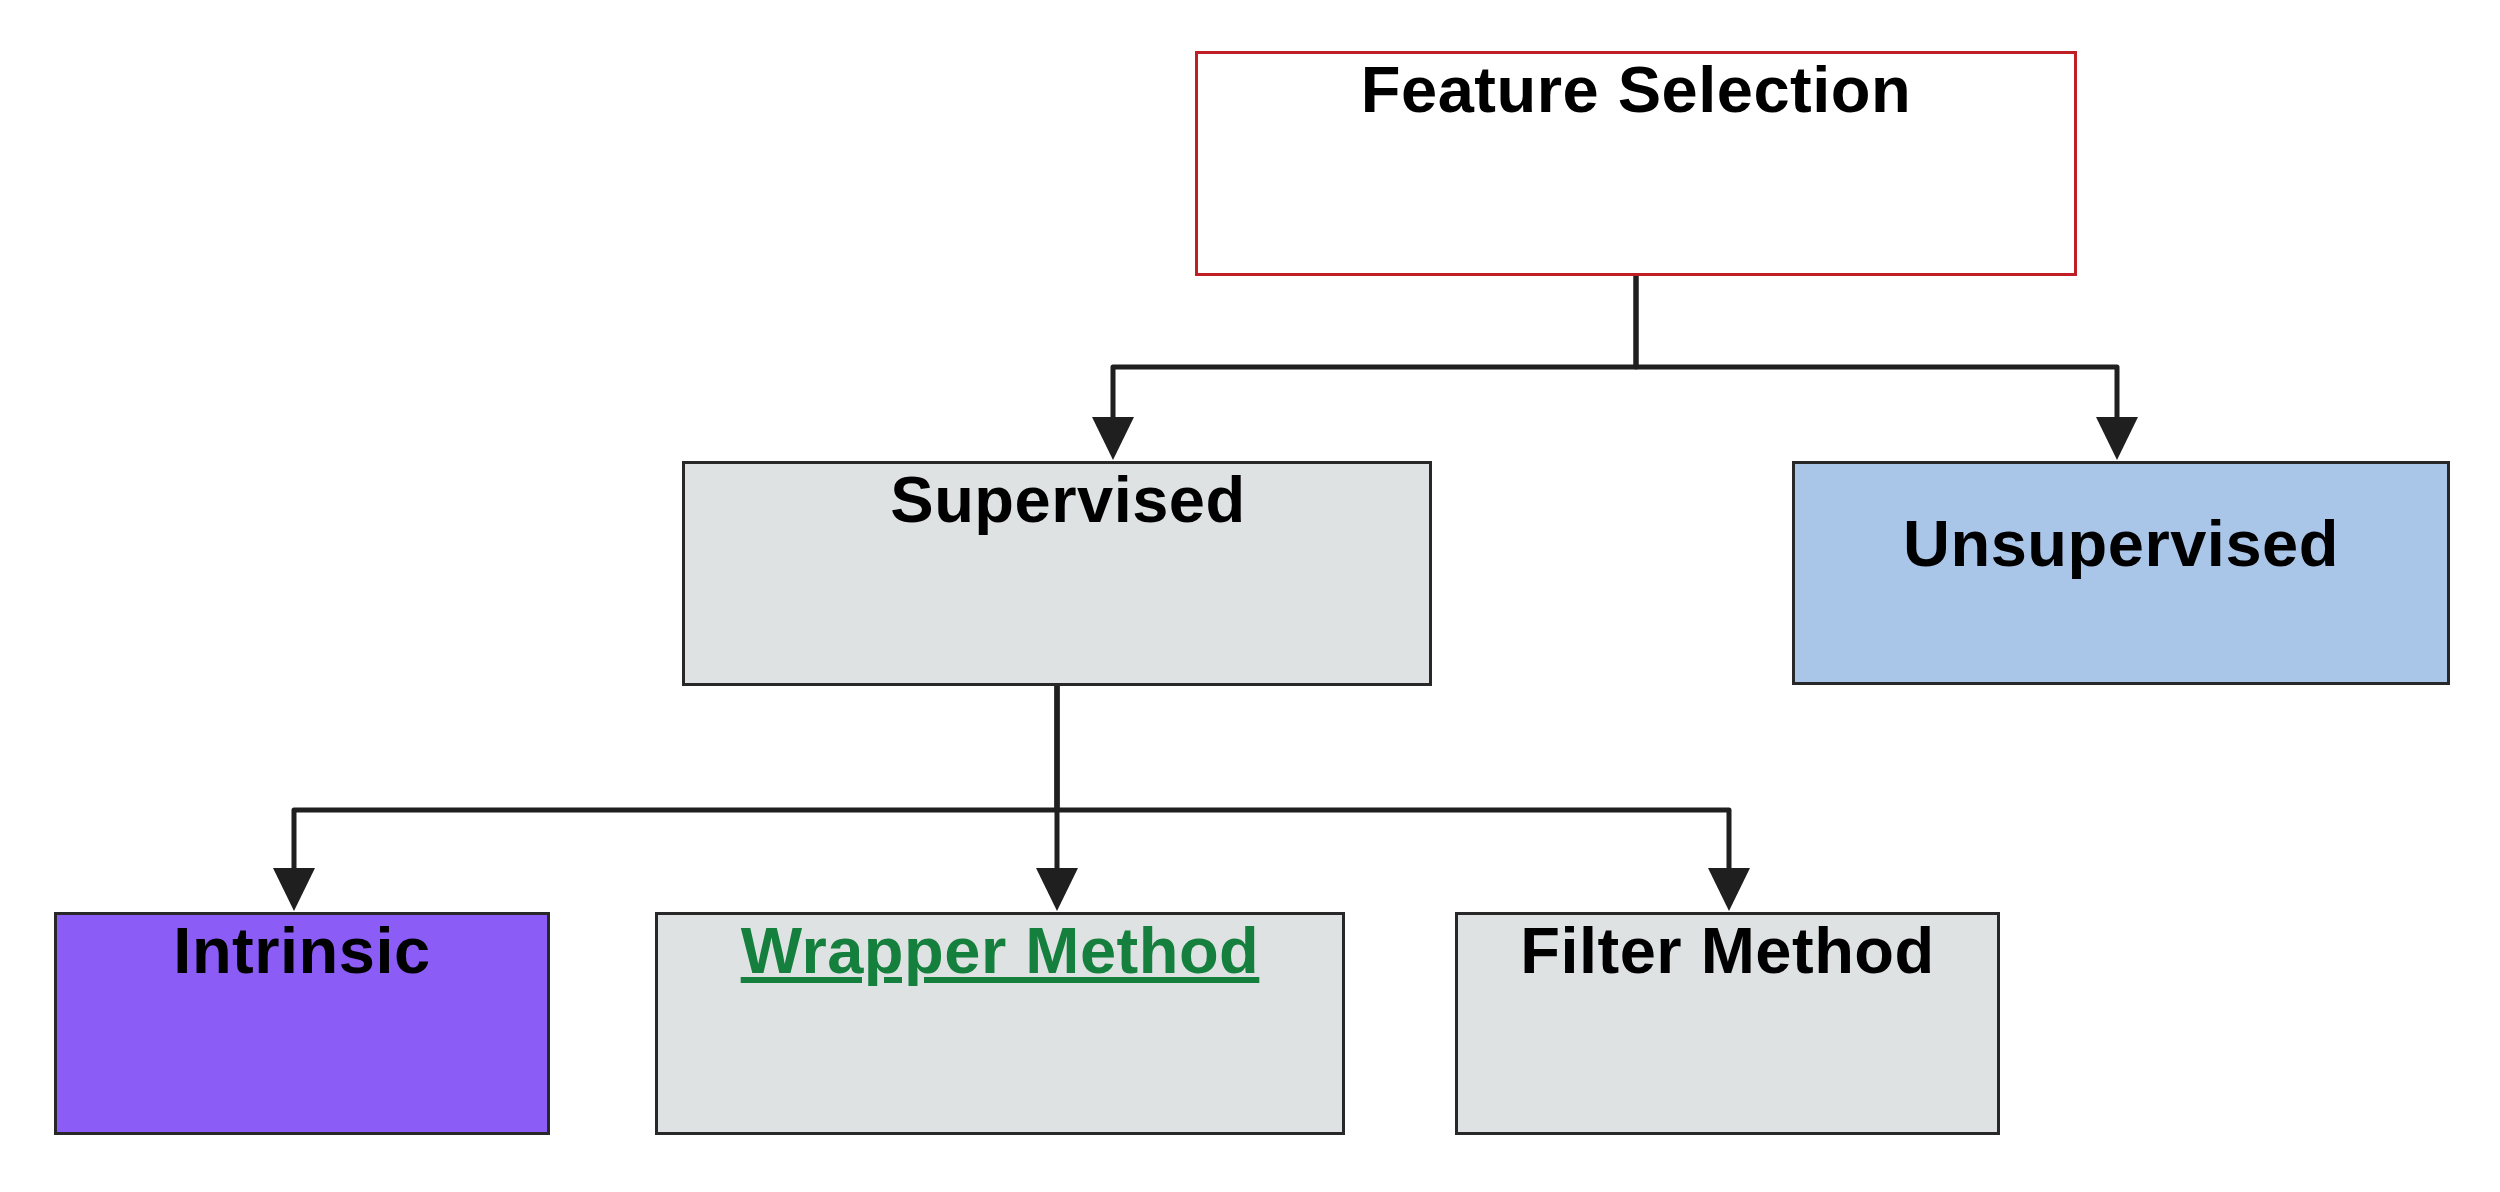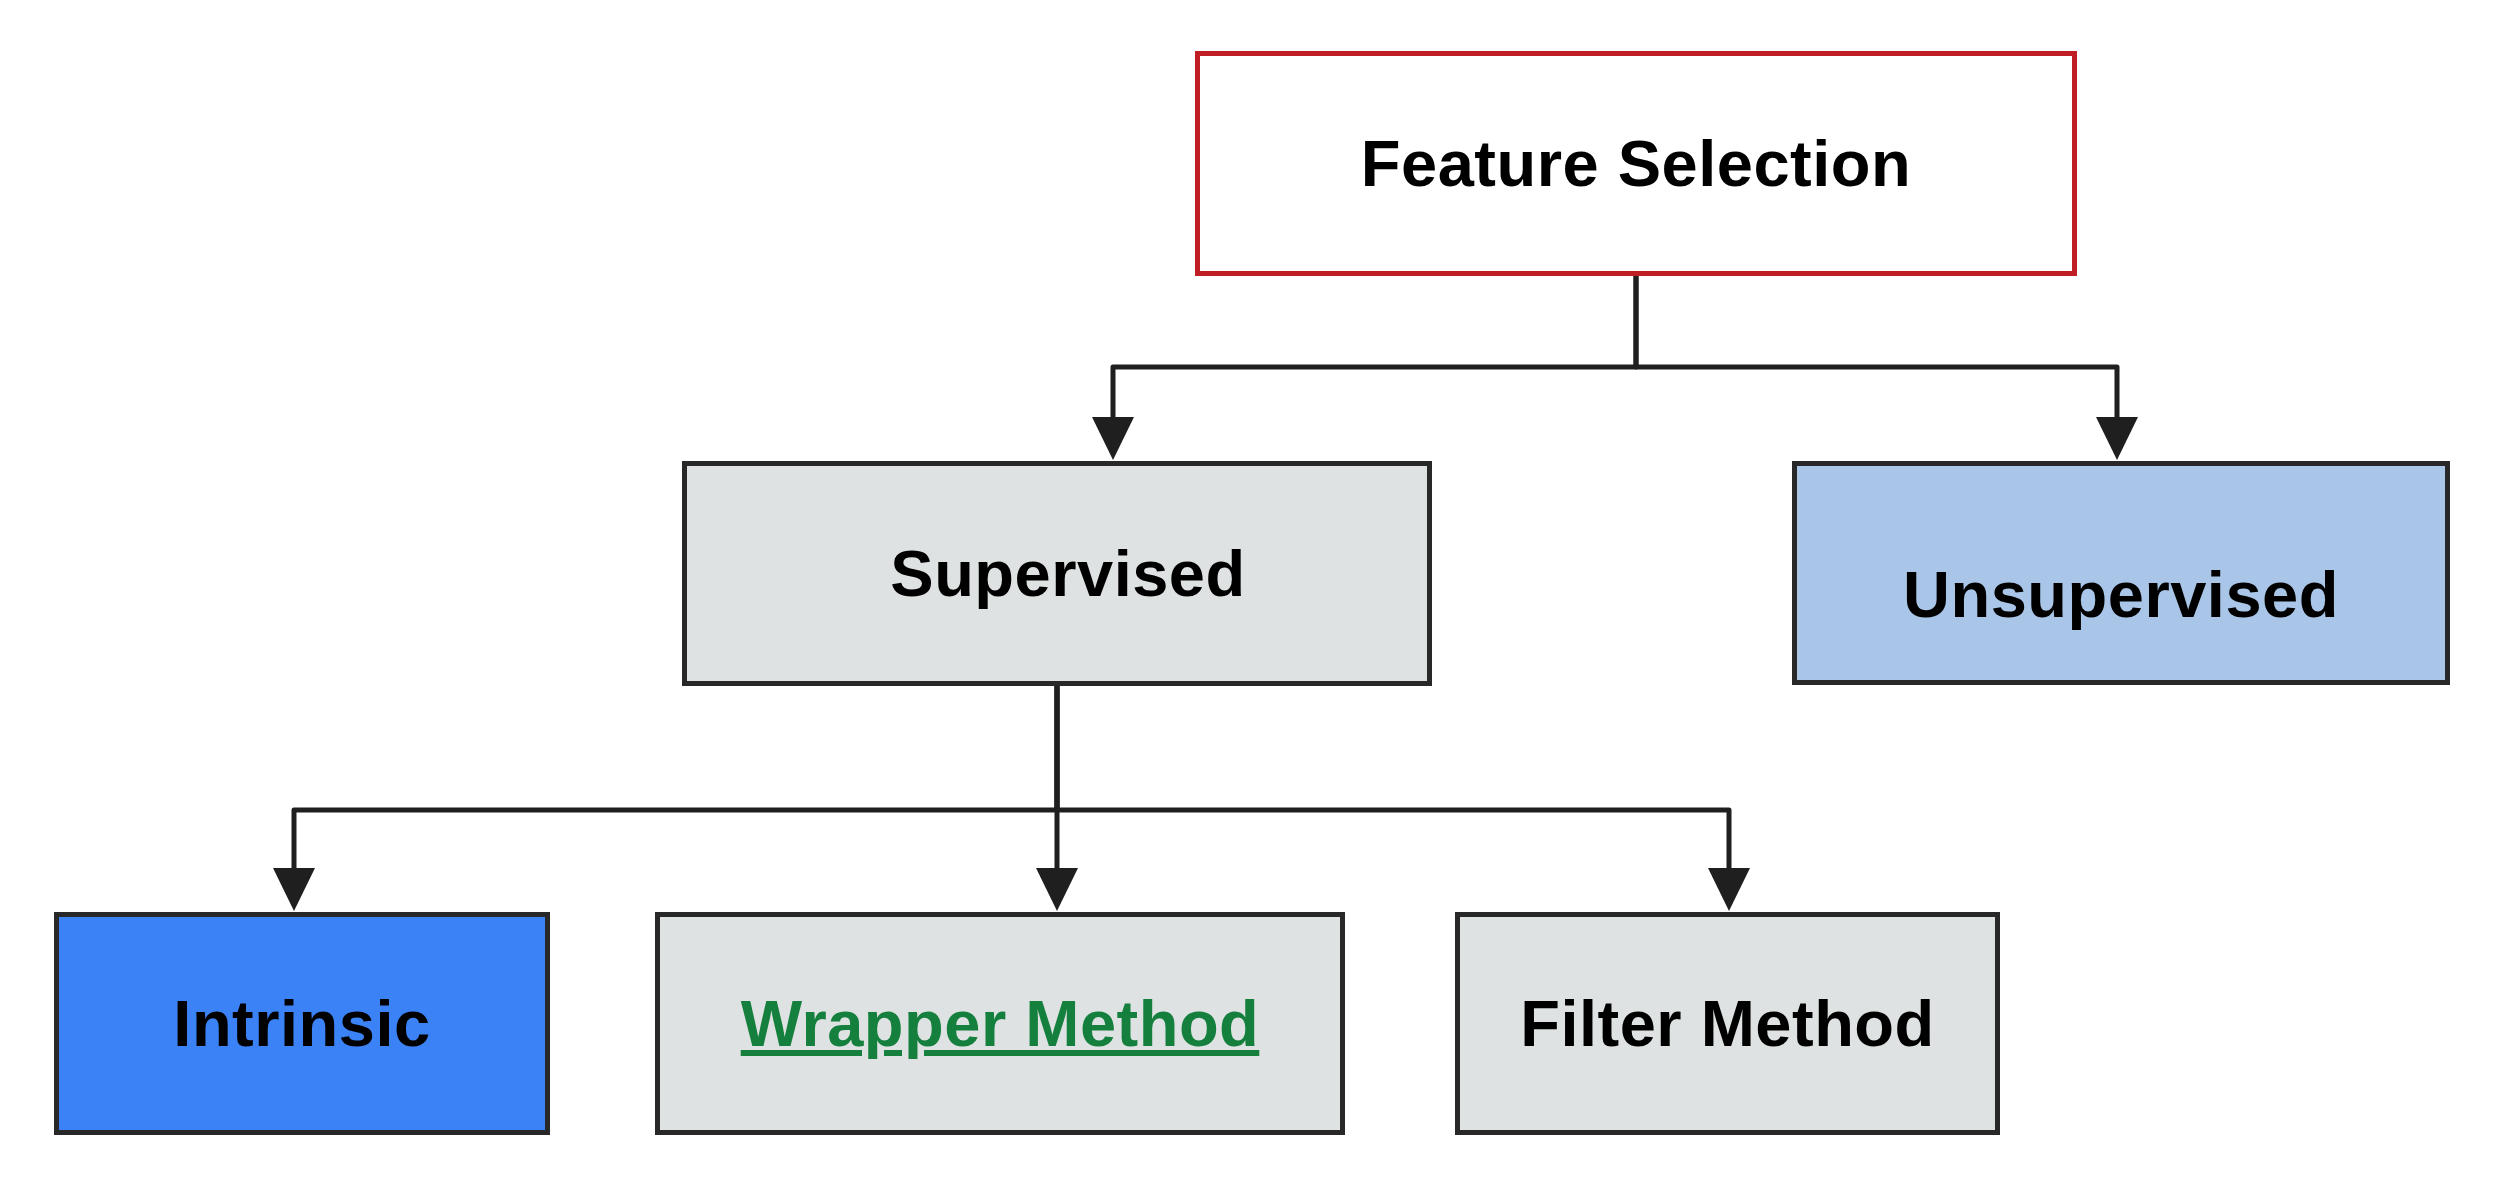--- a/index.html
+++ b/index.html
@@ -30,23 +30,23 @@
   }
   .edges path {
     fill: none;
     stroke-width: 5;
     stroke-linejoin: round;
     stroke-linecap: butt;
   }
   .node {
     position: absolute;
     box-sizing: border-box;
-    border: 5px solid #14b8a6;
+    border: 3px solid #14b8a6;
     display: flex;
-    align-items: center;
+    align-items: flex-start;
     justify-content: center;
     text-align: center;
     z-index: 1;
   }
   .node .label {
     font-weight: 700;
     font-size: 65px;
     line-height: 1.1;
     color: #000000;
     letter-spacing: 0.5px;
@@ -92,21 +92,21 @@
   </div>
 
   <div class="node node-supervised" style="background: rgb(223, 226, 226); border-color: rgb(40, 40, 40); padding-left: 22px;">
     <span class="label" style="color: rgb(0, 0, 0);">Supervised</span>
   </div>
 
   <div class="node node-unsupervised" style="background: rgb(169, 198, 233); border-color: rgb(40, 40, 40);">
     <span class="label" style="color: rgb(0, 0, 0); margin-top: 44px;">Unsupervised</span>
   </div>
 
-  <div class="node node-intrinsic" style="background: #3b82f6; border-color: rgb(40, 40, 40);">
+  <div class="node node-intrinsic" style="background: #8b5cf6; border-color: rgb(40, 40, 40);">
     <span class="label" style="color: rgb(0, 0, 0);">Intrinsic</span>
   </div>
 
   <div class="node node-wrapper" style="background: rgb(223, 226, 226); border-color: rgb(40, 40, 40);">
     <span class="label" style="color: #15803d; text-decoration: underline;">Wrapper Method</span>
   </div>
 
   <div class="node node-filter" style="background: rgb(223, 226, 226); border-color: rgb(40, 40, 40);">
     <span class="label" style="color: rgb(0, 0, 0);">Filter Method</span>
   </div>

